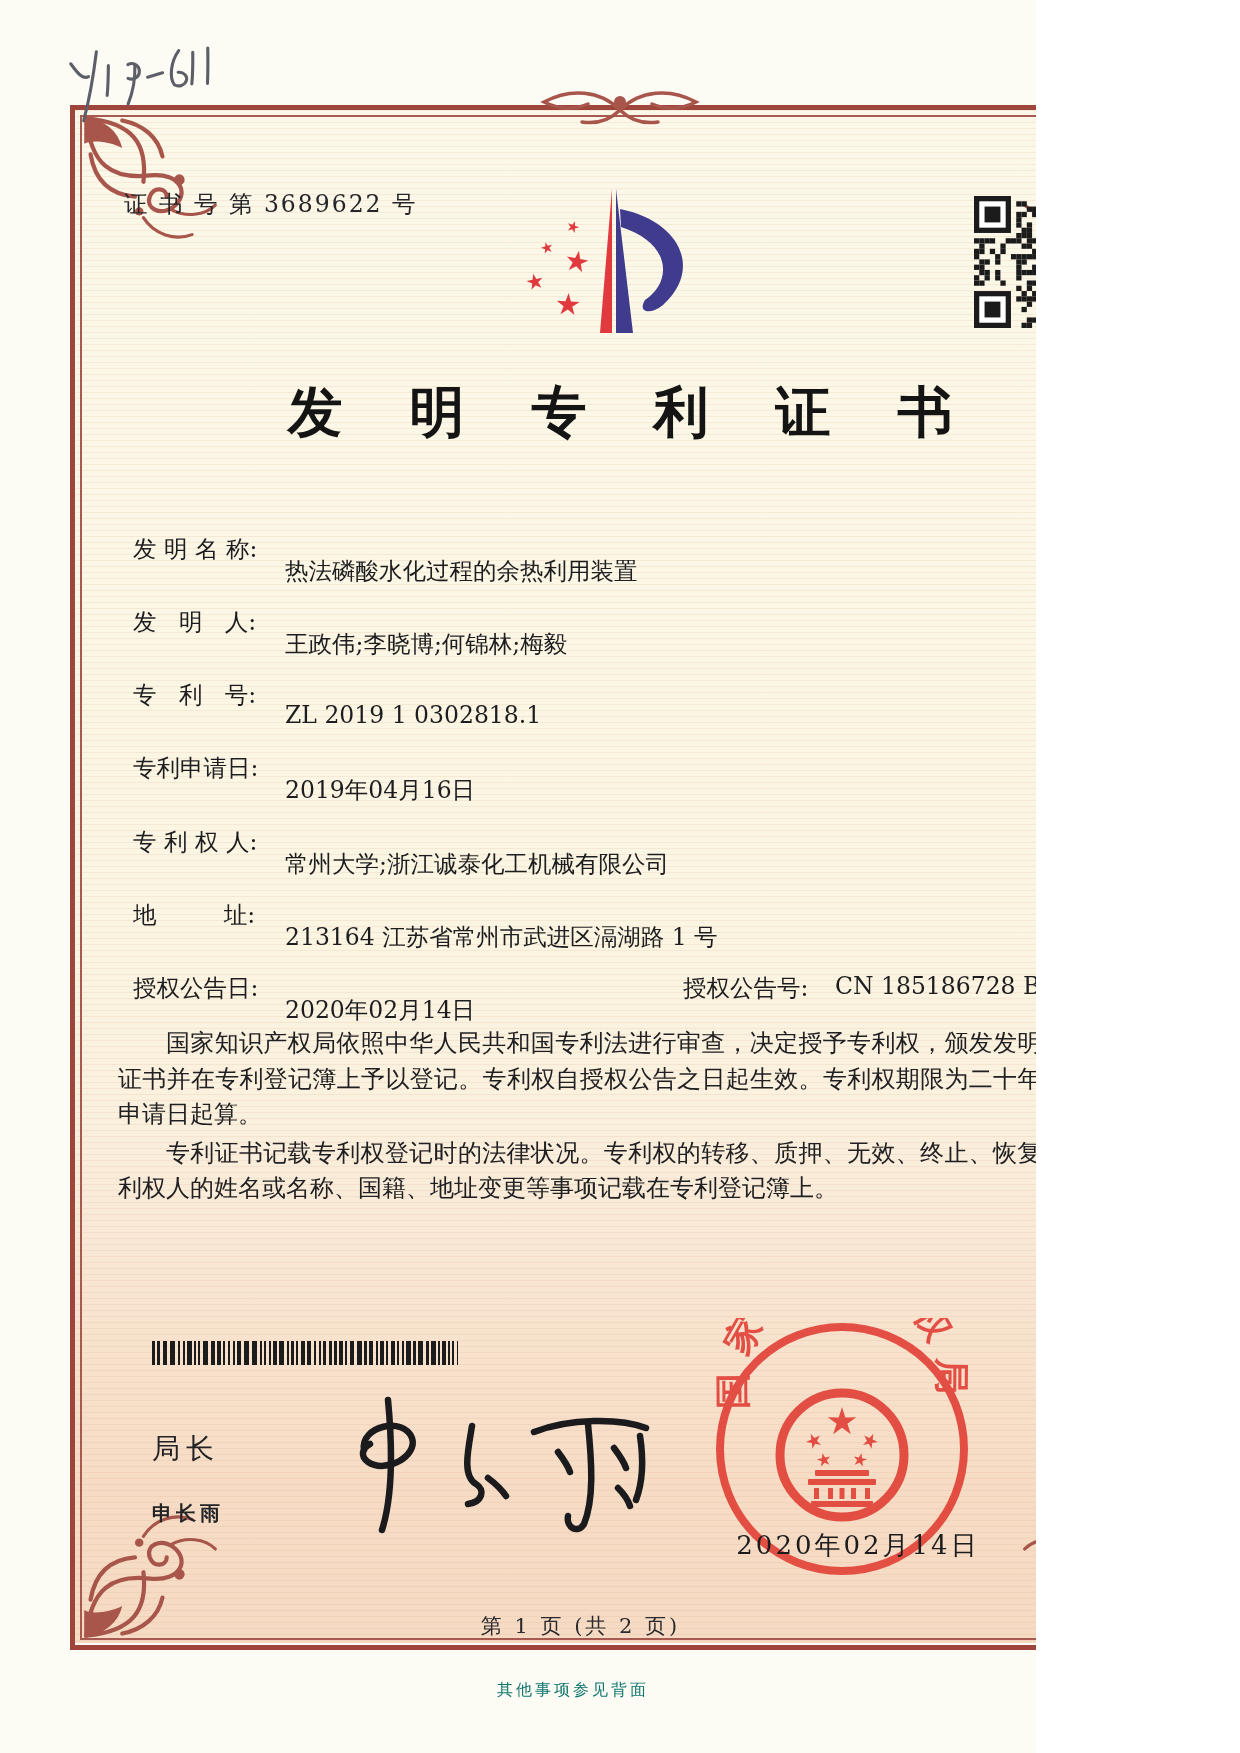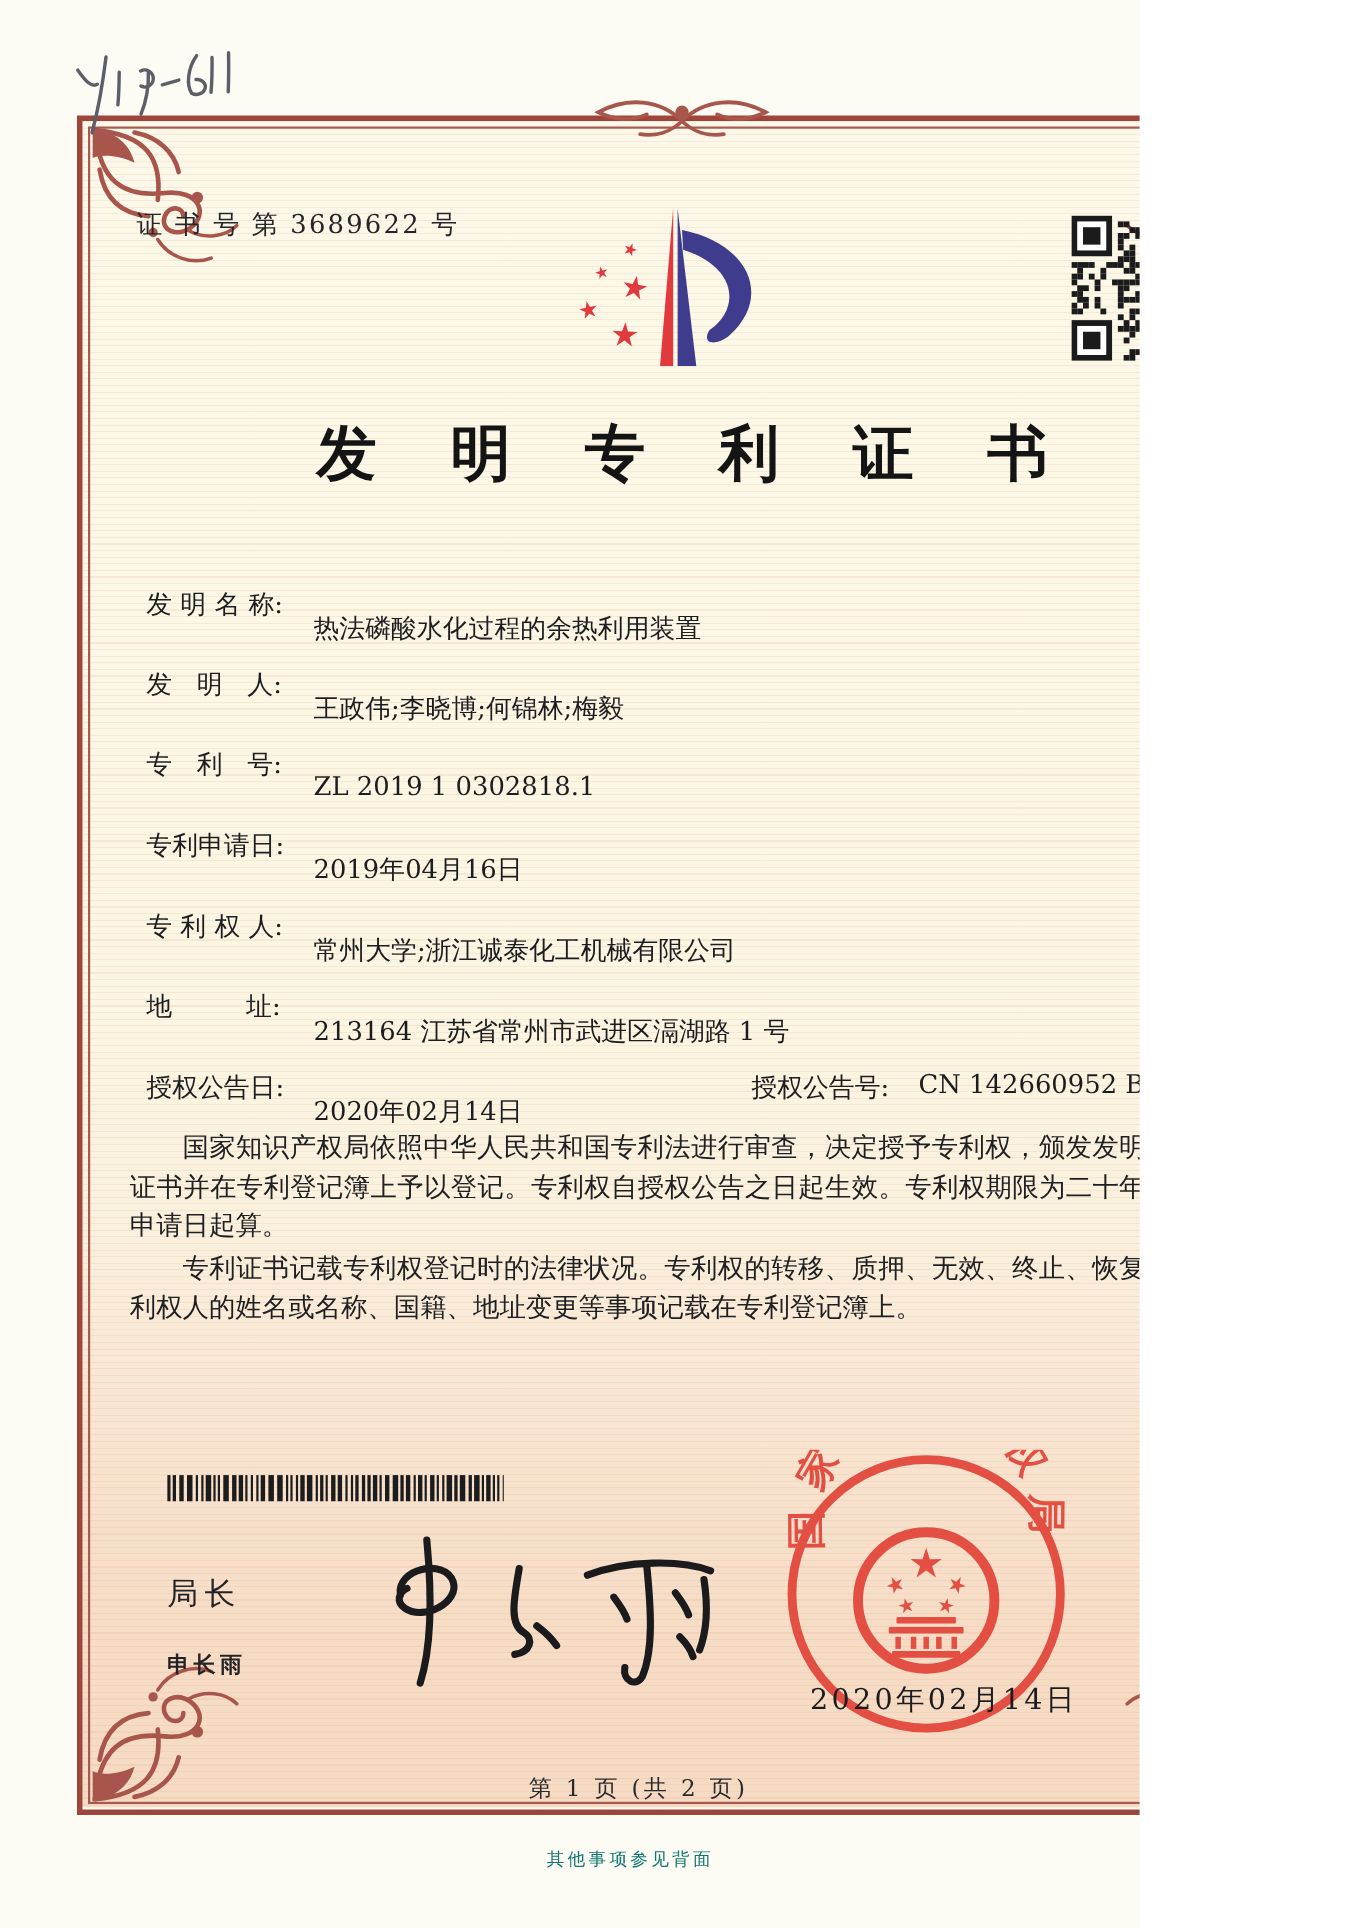--- a/index.html
+++ b/index.html
@@ -389,21 +389,21 @@
     <span class="fvalue">常州大学;浙江诚泰化工机械有限公司</span>
   </div>
   <div class="field-row" style="top:899px;">
     <span class="flabel">地         址:</span>
     <span class="fvalue">213164 江苏省常州市武进区滆湖路 1 号</span>
   </div>
   <div class="field-row" style="top:972px;">
     <span class="flabel">授权公告日:</span>
     <span class="fvalue">2020年02月14日</span>
     <span class="glabel2">授权公告号:</span>
-    <span class="gvalue2">CN 142660952 B</span>
+    <span class="gvalue2">CN 185186728 B</span>
   </div>
 
   <div class="body-text">
     <p>国家知识产权局依照中华人民共和国专利法进行审查，决定授予专利权，颁发发明专利证书并在专利登记簿上予以登记。专利权自授权公告之日起生效。专利权期限为二十年，自申请日起算。</p>
     <p>专利证书记载专利权登记时的法律状况。专利权的转移、质押、无效、终止、恢复和专利权人的姓名或名称、国籍、地址变更等事项记载在专利登记簿上。</p>
   </div>
 
   <svg class="barcode" id="barcode-svg" viewBox="0 0 306 24" preserveAspectRatio="none" fill="#1c1c1c">
       <rect x="0" y="0" width="3" height="24"></rect>
       <rect x="5" y="0" width="3" height="24"></rect>

